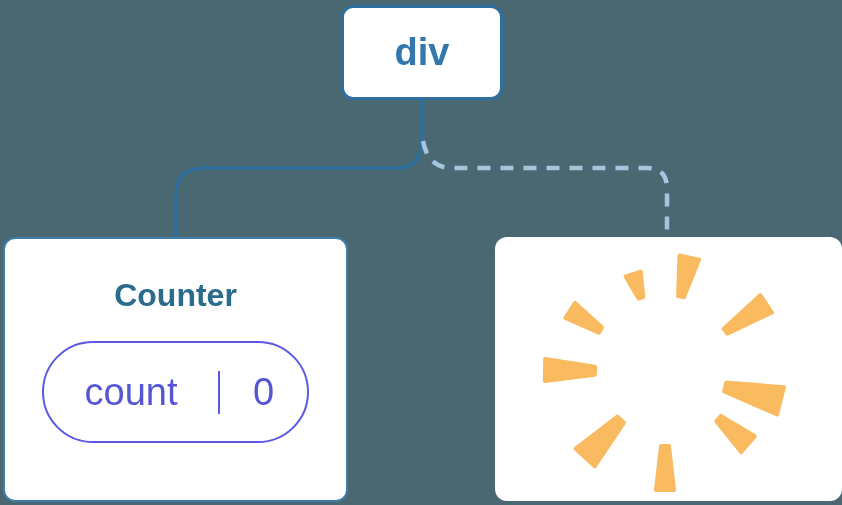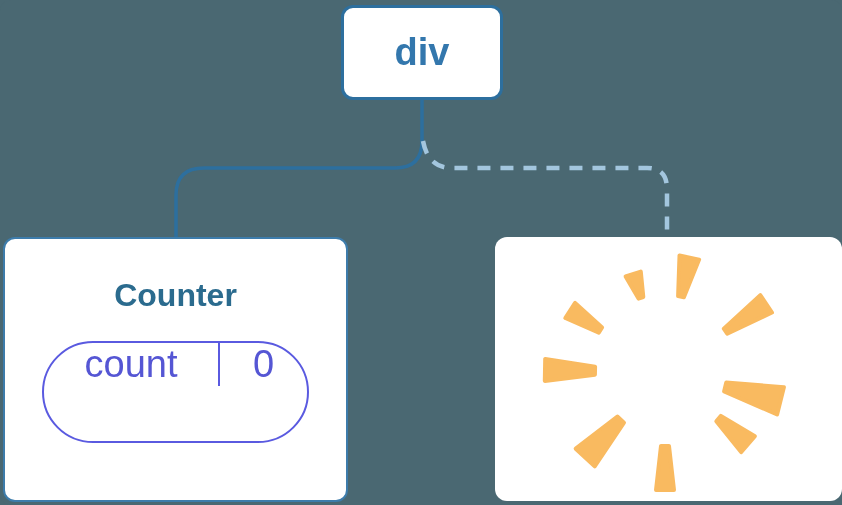--- a/index.html
+++ b/index.html
@@ -15,21 +15,21 @@
   .edge-solid{fill:none;stroke:var(--connector-solid);stroke-width:3.5;}
   .edge-dashed{fill:none;stroke:var(--connector-dashed);stroke-width:4.5;stroke-dasharray:13 10;}
   .card{position:absolute;background:var(--card-bg);border-radius:12px;z-index:2;}
   .root-node{left:341px;top:5px;width:162px;height:95px;border:3px solid var(--node-border);
     display:flex;align-items:center;justify-content:center;}
   .root-node .label{font-size:38px;font-weight:600;color:var(--node-text);}
   .counter-card{left:3px;top:237px;width:345px;height:265px;border:2.5px solid var(--counter-card-border);
     display:flex;flex-direction:column;align-items:center;}
   .counter-title{margin-top:40px;font-size:32px;font-weight:600;color:var(--counter-title);line-height:1;}
   .state-pill{margin-top:30px;width:267px;height:102px;border:2px solid var(--state-accent);
-    border-radius:51px;display:flex;align-items:flex-start;overflow:hidden;}
+    border-radius:51px;display:flex;align-items:center;overflow:hidden;}
   .state-cell{display:flex;align-items:center;justify-content:center;
     font-size:38px;color:var(--state-text);}
   .state-name{flex:0 0 174px;}
   .state-value{flex:1 1 auto;border-left:2px solid var(--state-accent);}
   .removed-card{left:495px;top:237px;width:347px;height:264px;}
   .poof-svg{display:block;width:347px;height:264px;}
 </style>
 </head>
 <body>
 

